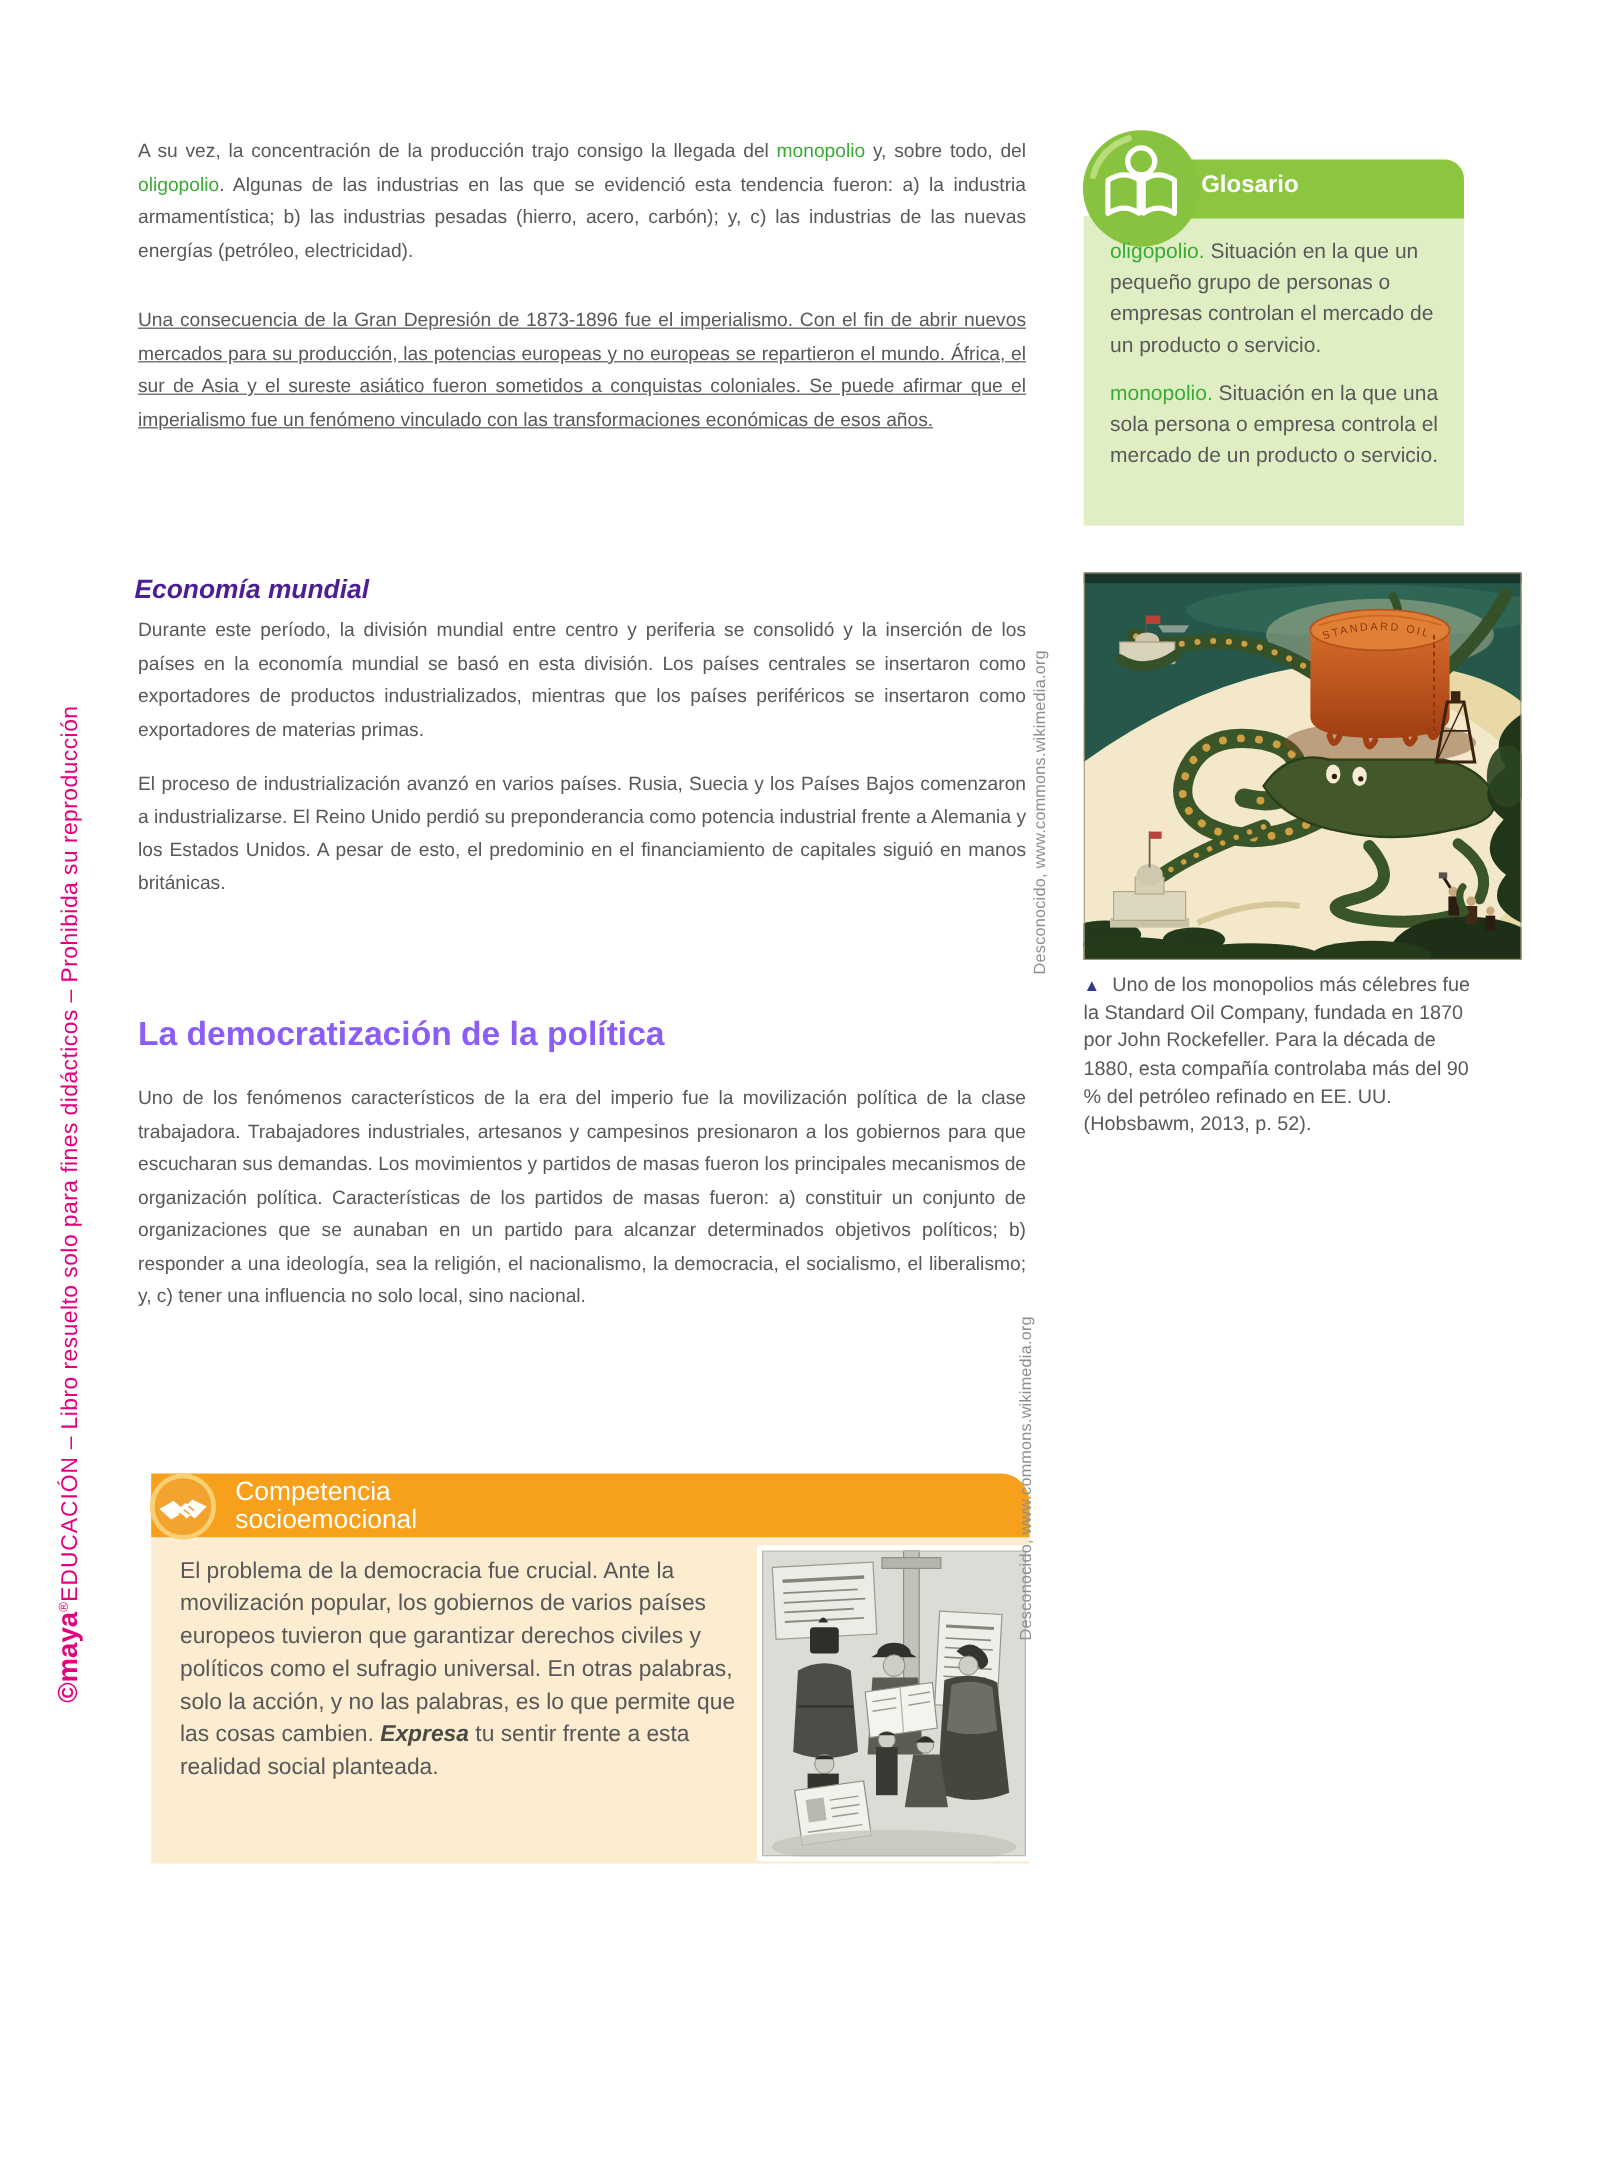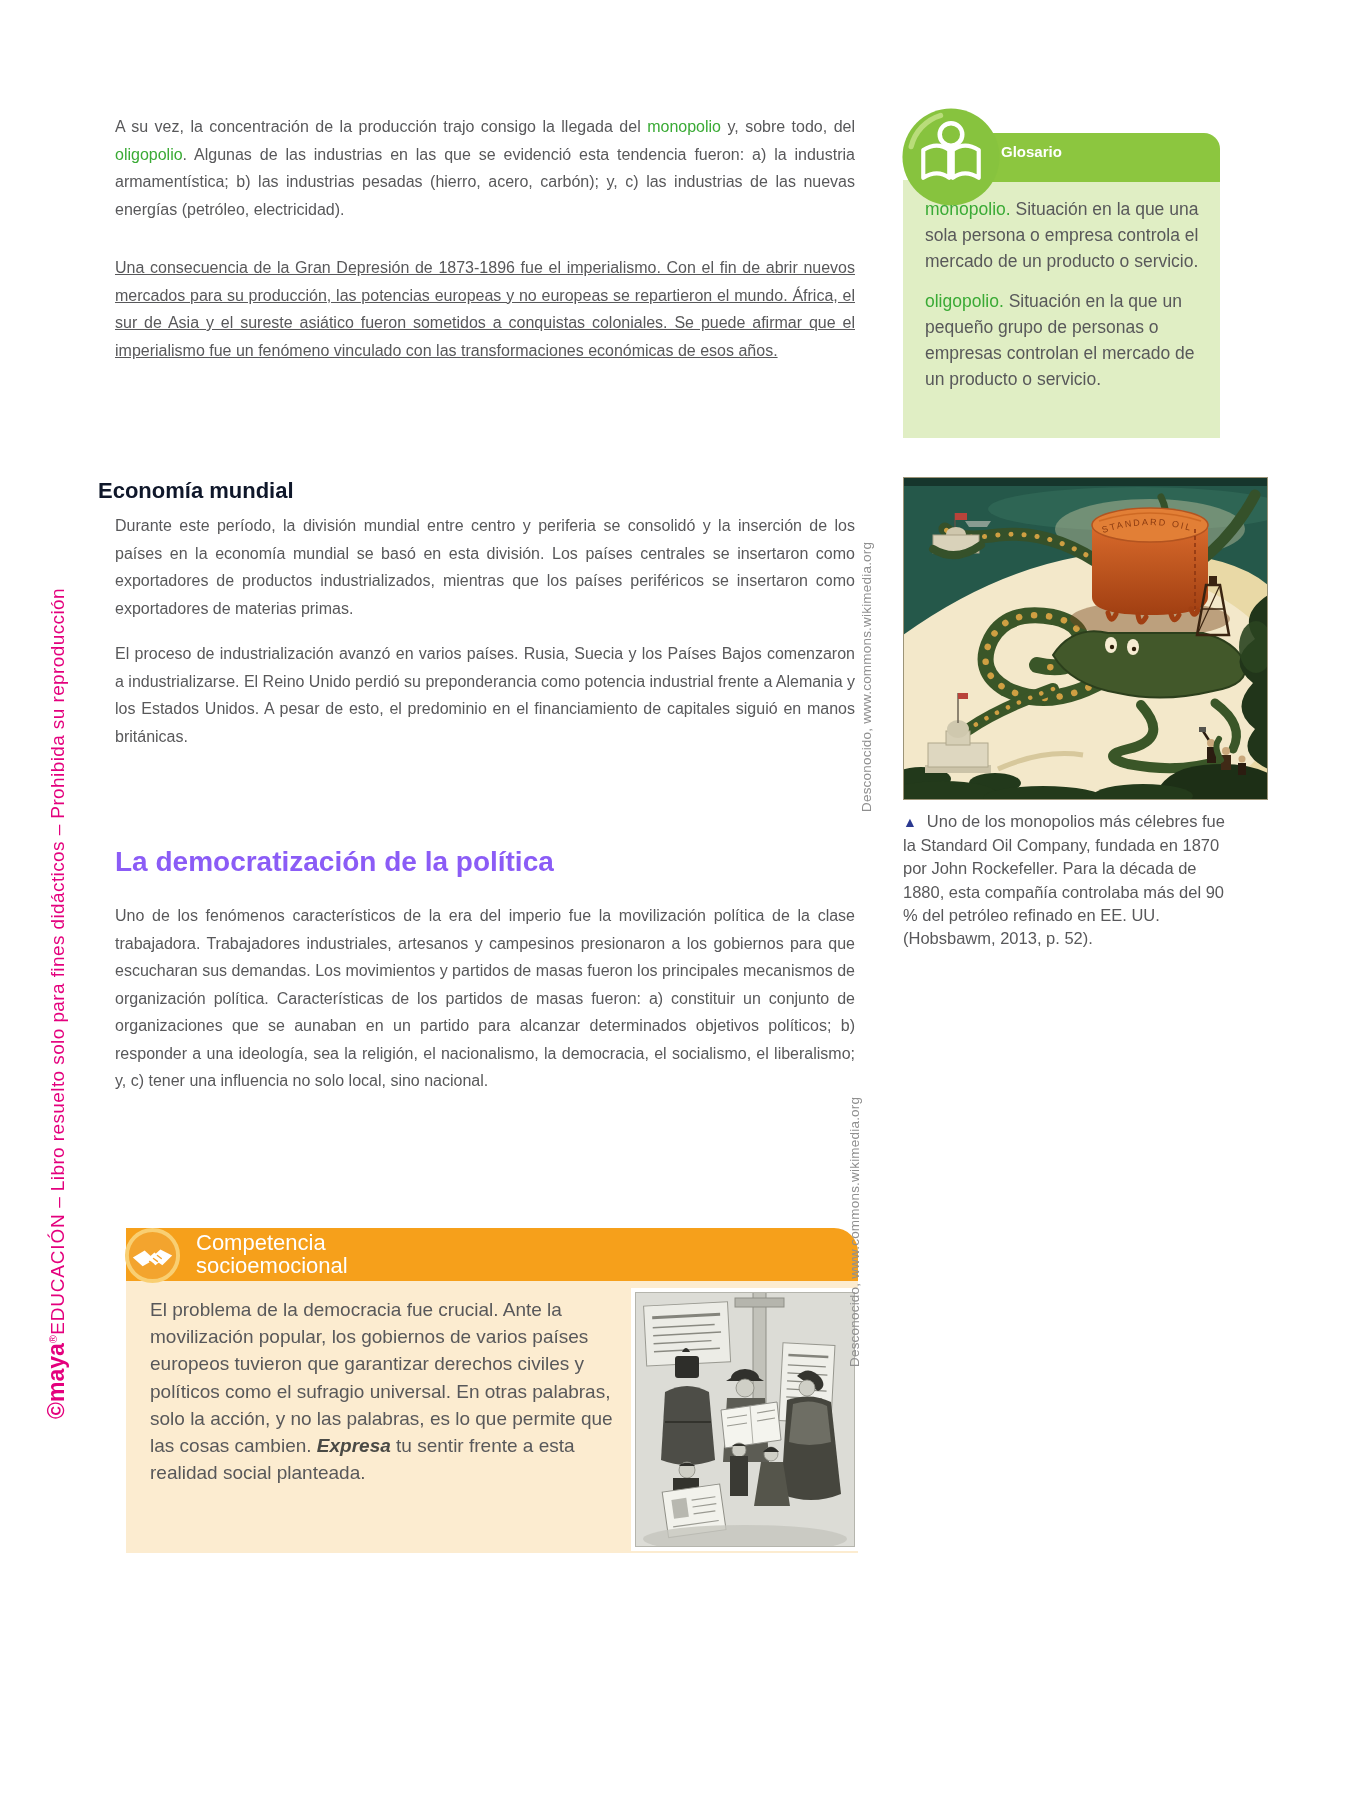--- a/index.html
+++ b/index.html
@@ -5,34 +5,34 @@
   html,body{margin:0;padding:0;background:#ffffff;}
   .page{
     position:relative;width:1350px;height:1800px;margin:0 auto;background:#fff;
     font-family:"Liberation Sans","DejaVu Sans",sans-serif;color:#58585a;overflow:hidden;
   }
   
   .main-col p{margin:0;text-align:justify;font-size:16px;line-height:27.5px;color:#58585a;}
   .block{position:absolute;left:115px;width:740px;}
   .seg-green{color:#3aaa35;}
   .seg-bold{font-weight:700;color:#4a4a45;font-style:italic;}
-  h3.eco{position:absolute;left:98px;top:478px;margin:0;font-size:22px;line-height:26px;font-weight:700;color:#0f172a;}
+  h3.eco{position:absolute;left:112px;top:478px;margin:0;font-size:22px;line-height:26px;font-weight:700;color:#4c1d95;font-style:italic;}
   h2.demo{position:absolute;left:115px;top:846px;margin:0;font-size:28px;line-height:32px;font-weight:700;color:#8b5cf6;}
   
   .vbrand{
     position:absolute;left:70px;top:1392px;transform:rotate(-90deg);transform-origin:left bottom;
     white-space:nowrap;font-size:19px;color:#e4007d;letter-spacing:0.4px;
   }
   .vbrand .seg-brand{font-weight:700;font-size:23px;letter-spacing:0;}
   .vbrand .seg-sup{font-size:11px;vertical-align:7px;}
   .vbrand .seg-caps{letter-spacing:0.8px;}
   
   .glossary-body{position:absolute;left:903px;top:180px;width:317px;height:258px;background:#e0eec4;}
   .glossary-bar{position:absolute;left:935px;top:133px;width:285px;height:49px;background:#8cc63f;border-radius:0 16px 0 0;}
-  .glossary-title{position:absolute;left:66px;top:10px;font-size:15px;font-weight:700;color:#ffffff;}
+  .glossary-title{position:absolute;left:66px;top:10px;font-size:20px;font-weight:700;color:#ffffff;}
   .glossary-icon{position:absolute;left:899px;top:105px;width:104px;height:104px;}
   .glossary-text{position:absolute;left:925px;top:196px;width:278px;}
   .glossary-text p{margin:0 0 14px 0;font-size:17.5px;line-height:26px;color:#58585a;text-align:left;}
   .gloss-term{color:#3aaa35;}
   
   .fig1{position:absolute;left:903px;top:477px;width:365px;height:323px;}
   .fig1 svg{display:block;}
   .vcredit{
     position:absolute;transform:rotate(-90deg);transform-origin:left bottom;
     white-space:nowrap;font-size:13.5px;color:#8f8f8f;letter-spacing:0.2px;
@@ -89,22 +89,22 @@
         <circle cx="30" cy="30" r="28" fill="#87c33e"></circle>
         <path d="M7,24 A25,25 0 0 1 24,6" stroke="#b9dd7a" stroke-width="3" fill="none" stroke-linecap="round"></path>
         <path d="M14,26 Q22,21 29,26 L29,42 Q22,37 14,42 Z" fill="none" stroke="#ffffff" stroke-width="2.4" stroke-linejoin="round"></path>
         <path d="M46,26 Q38,21 31,26 L31,42 Q38,37 46,42 Z" fill="none" stroke="#ffffff" stroke-width="2.4" stroke-linejoin="round"></path>
         <line x1="30" y1="26" x2="30" y2="42" stroke="#ffffff" stroke-width="2"></line>
         <circle cx="30" cy="17" r="6.5" fill="#87c33e" stroke="#ffffff" stroke-width="2.6"></circle>
         <line x1="30" y1="24" x2="30" y2="31" stroke="#ffffff" stroke-width="3" stroke-linecap="round"></line>
       </svg>
     </div>
     <div class="glossary-text">
+      <p><span class="gloss-term">oligopolio.</span><span> Situación en la que un pequeño grupo de personas o empresas controlan el mercado de un producto o servicio.</span></p>
       <p><span class="gloss-term">monopolio.</span><span> Situación en la que una sola persona o empresa controla el mercado de un producto o servicio.</span></p>
-      <p><span class="gloss-term">oligopolio.</span><span> Situación en la que un pequeño grupo de personas o empresas controlan el mercado de un producto o servicio.</span></p>
     </div>
   </div>
 
   <div class="fig1">
     <svg viewBox="0 0 365 323" width="365" height="323">
       <defs>
         <linearGradient id="tankg" x1="0" y1="0" x2="0" y2="1">
           <stop offset="0" stop-color="#d86a2b"></stop>
             <stop offset="1" stop-color="#a13f12"></stop>
         </linearGradient>

